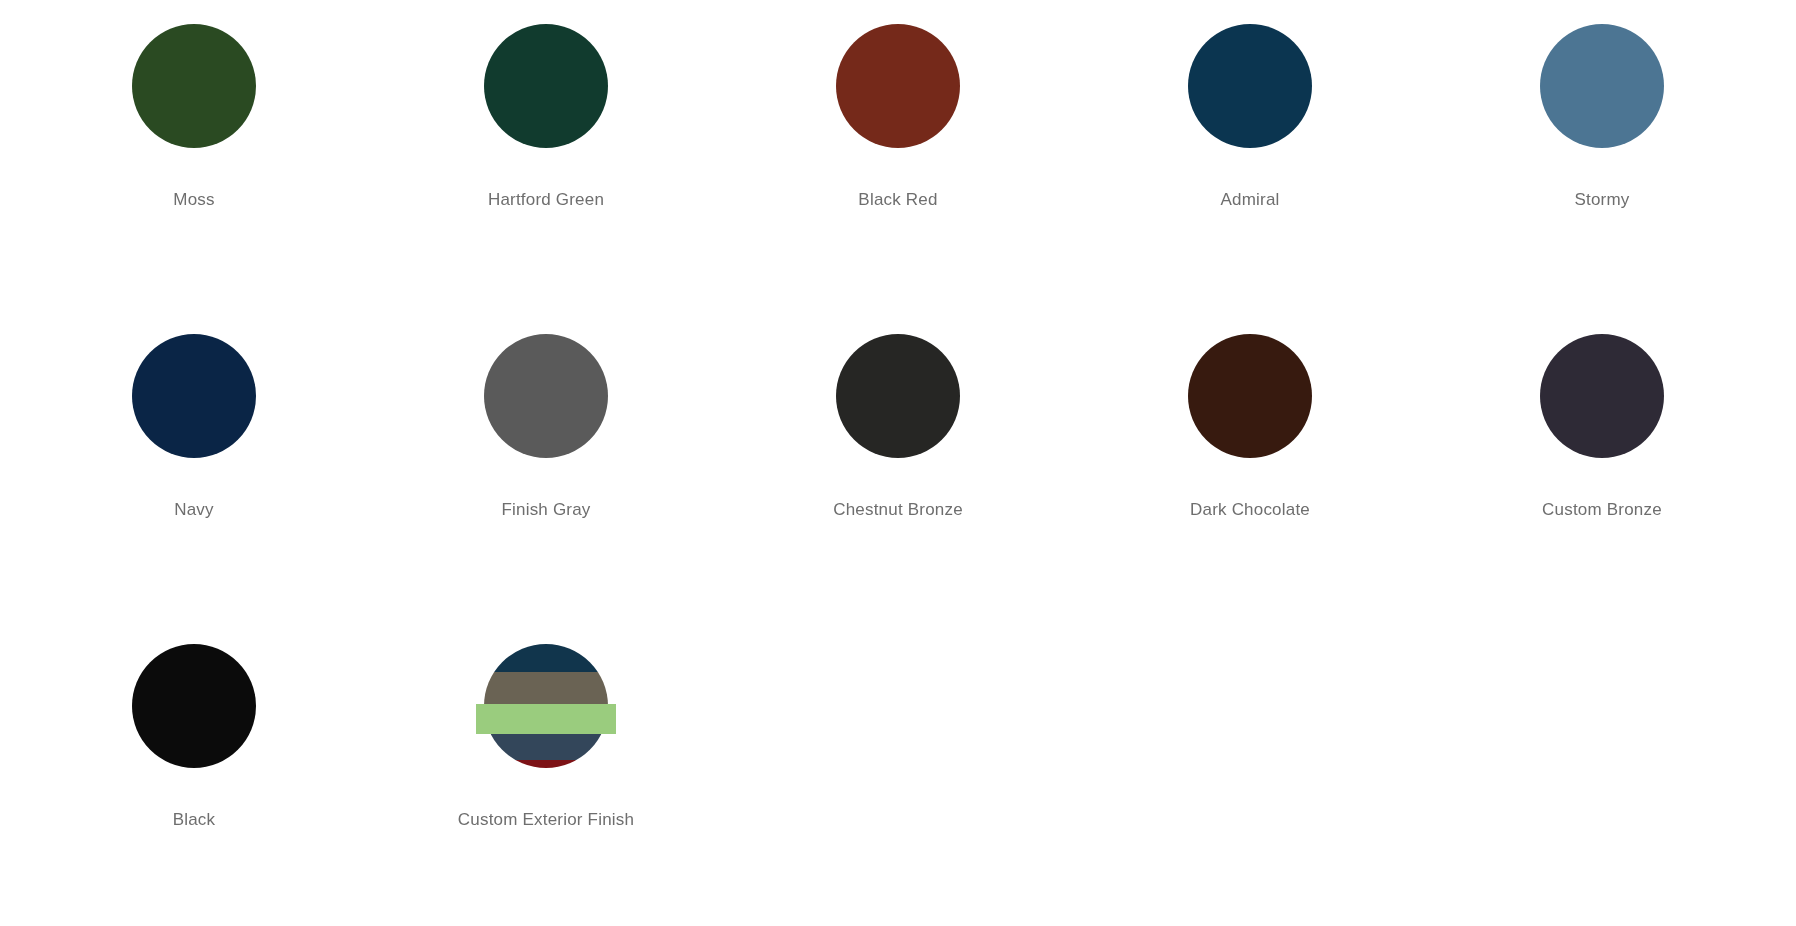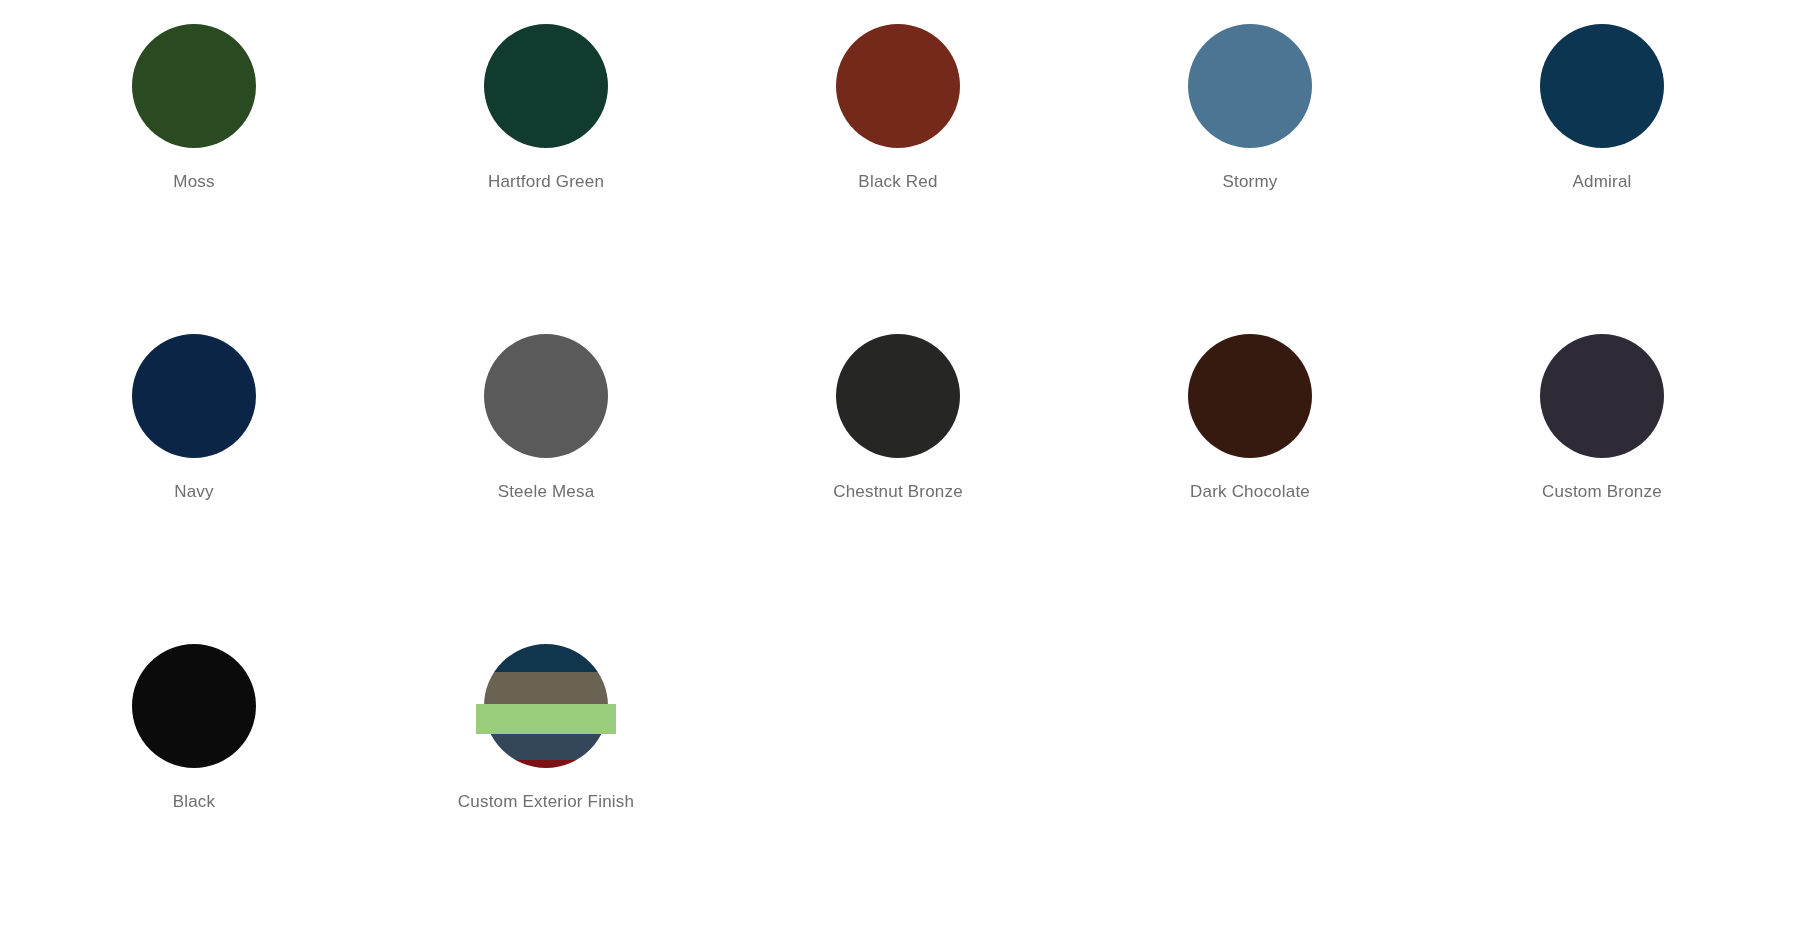--- a/index.html
+++ b/index.html
@@ -70,21 +70,21 @@
     left: 0;
     right: 0;
   }
   .swatch-striped .band-bleed {
     position: absolute;
     left: -8px;
     right: -8px;
   }
 
   .swatch-label {
-    margin-top: 24px;
+    margin-top: 42px;
     font-size: 17px;
     line-height: 1.2;
     color: #6e6e6e;
     font-weight: 400;
     text-align: center;
     letter-spacing: 0.2px;
     white-space: nowrap;
   }
 </style>
 </head>
@@ -109,44 +109,44 @@
 
   <div class="swatch-cell">
     <div class="swatch-disc-wrap">
       <div class="swatch-disc" style="background: rgb(117, 41, 26);"></div>
     </div>
     <div class="swatch-label">Black Red</div>
   </div>
 
   <div class="swatch-cell">
     <div class="swatch-disc-wrap">
-      <div class="swatch-disc" style="background: rgb(76, 117, 147);"></div>
+      <div class="swatch-disc" style="background: rgb(11, 53, 80);"></div>
     </div>
-    <div class="swatch-label">Stormy</div>
+    <div class="swatch-label">Admiral</div>
   </div>
 
   <div class="swatch-cell">
     <div class="swatch-disc-wrap">
-      <div class="swatch-disc" style="background: rgb(11, 53, 80);"></div>
+      <div class="swatch-disc" style="background: rgb(76, 117, 147);"></div>
     </div>
-    <div class="swatch-label">Admiral</div>
+    <div class="swatch-label">Stormy</div>
   </div>
 
   <div class="swatch-cell">
     <div class="swatch-disc-wrap">
       <div class="swatch-disc" style="background: rgb(10, 37, 70);"></div>
     </div>
     <div class="swatch-label">Navy</div>
   </div>
 
   <div class="swatch-cell">
     <div class="swatch-disc-wrap">
       <div class="swatch-disc" style="background: rgb(90, 90, 90);"></div>
     </div>
-    <div class="swatch-label">Steele Mesa</div>
+    <div class="swatch-label">Finish Gray</div>
   </div>
 
   <div class="swatch-cell">
     <div class="swatch-disc-wrap">
       <div class="swatch-disc" style="background: rgb(38, 38, 36);"></div>
     </div>
     <div class="swatch-label">Chestnut Bronze</div>
   </div>
 
   <div class="swatch-cell">

